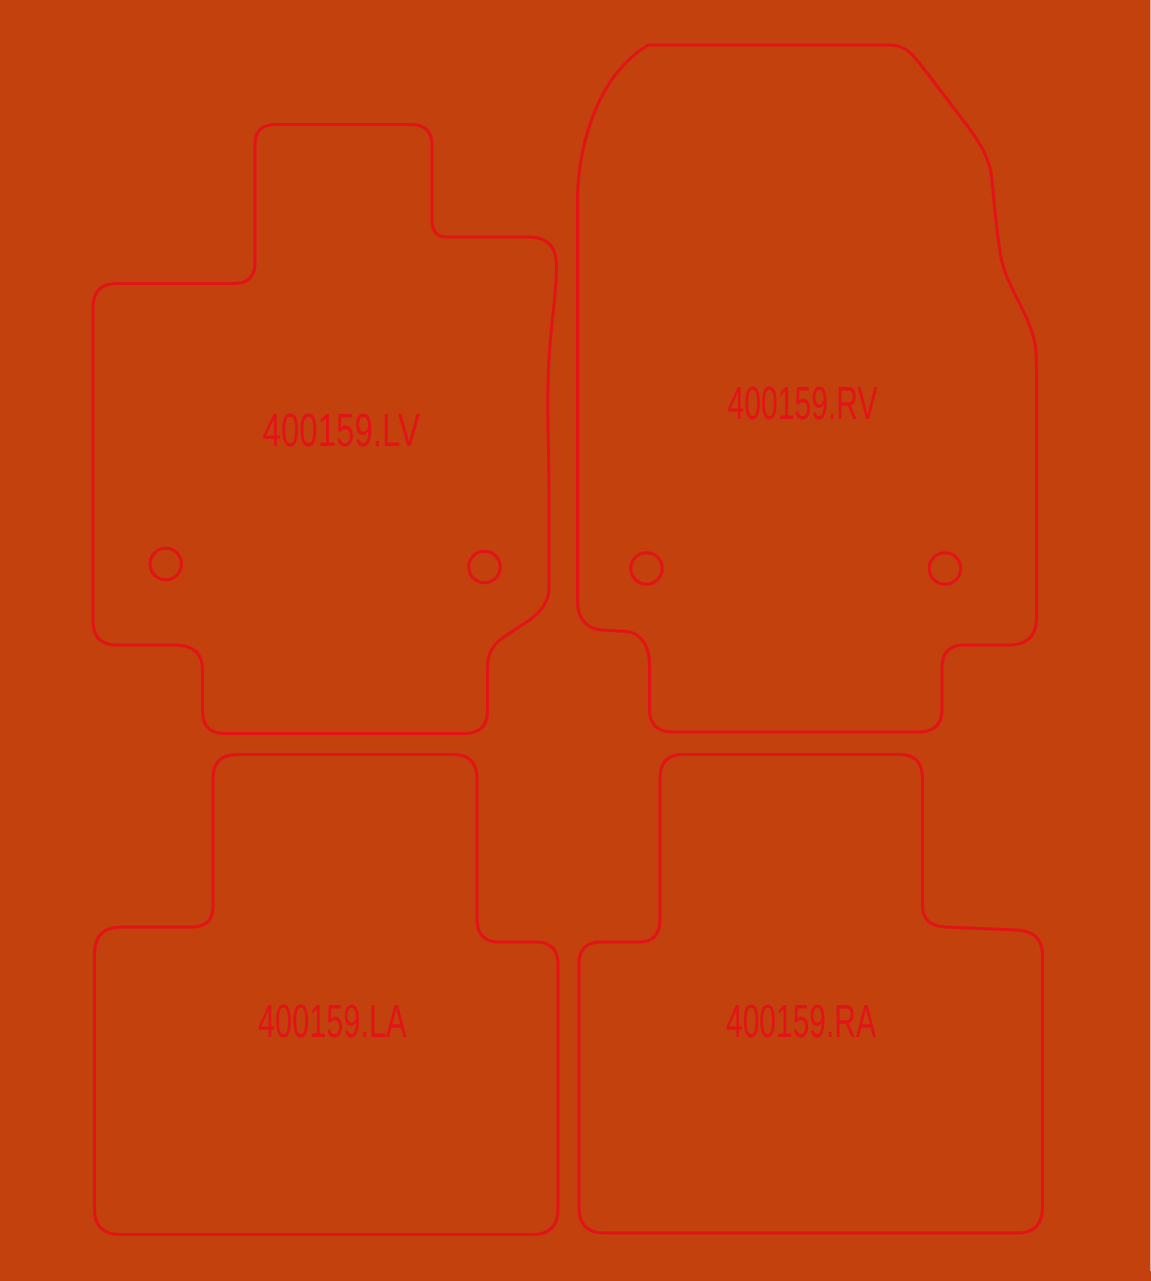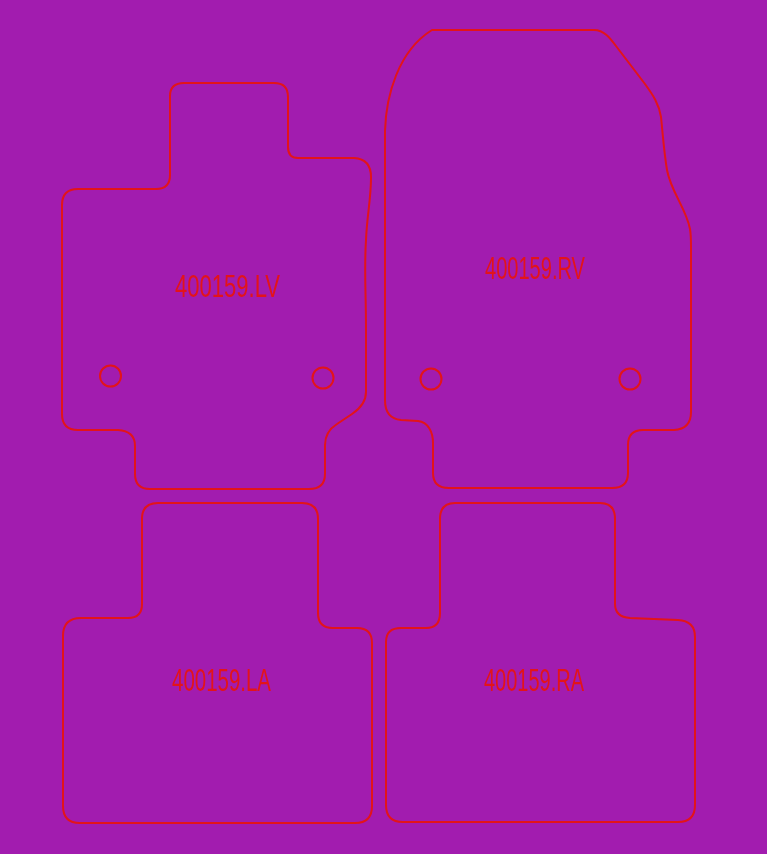--- a/index.html
+++ b/index.html
@@ -5,21 +5,21 @@
   html, body {
     margin: 0;
     padding: 0;
     background: #ffffff;
     font-family: "Liberation Sans", sans-serif;
   }
   .canvas {
     position: relative;
     width: 767px;
     height: 854px;
-    background: #a21caf;
+    background: #c2410c;
     overflow: hidden;
   }
   svg { display: block; }
   .mat-outline {
     fill: none;
     stroke-linecap: round;
     stroke-linejoin: round;
   }
   .fixing-hole { fill: none; }
   .mat-label {

